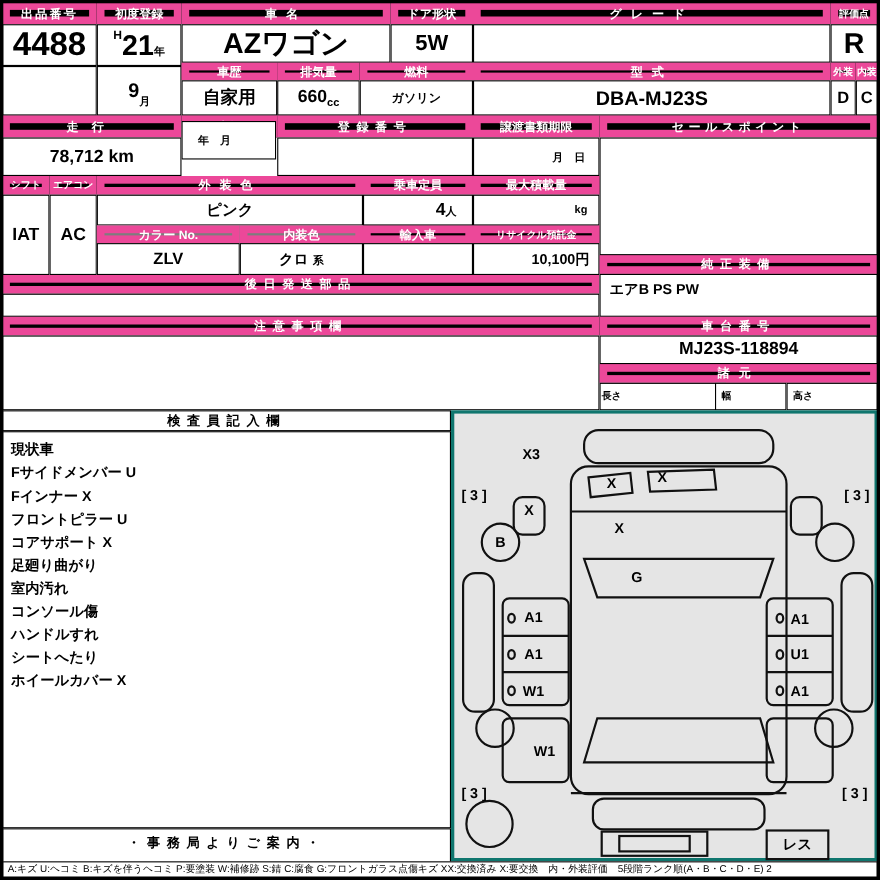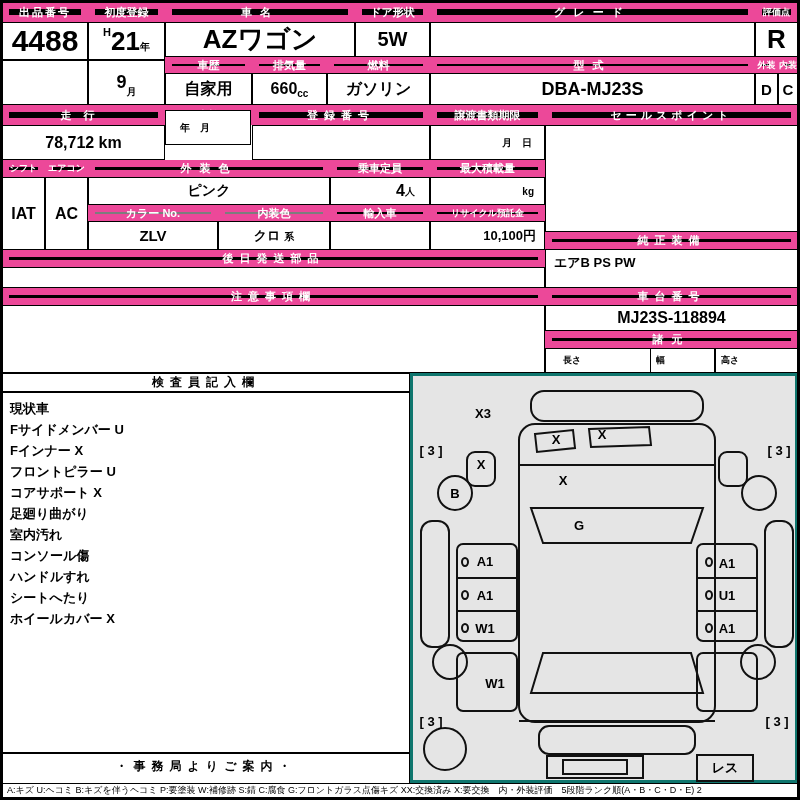--- a/index.html
+++ b/index.html
@@ -10,21 +10,21 @@
   .hdr{position:absolute;background:#000;color:#fff;border:7px solid #ec4899;display:flex;align-items:center;justify-content:center;font-weight:bold;font-size:11px;white-space:nowrap}
   .hdr.gray{background:#7d7d7d}
   .hdr.sm{font-size:9px}
   .hdr.plain{background:#fff;color:#000;font-size:12px;border:1px solid #000}
   .cell{position:absolute;background:#fff;border:1px solid #000;display:flex;align-items:center;justify-content:center;font-weight:bold;white-space:nowrap}
   .cell.left{justify-content:flex-start}
   .cell.right{justify-content:flex-end}
   .cell.top{align-items:flex-start}
   .f30{font-size:30px}.f26{font-size:26px}.f20{font-size:20px}.f18{font-size:18px}
   .f16{font-size:16px}.f15{font-size:15px}.f14{font-size:14px}.f13{font-size:13px}
-  .f12{font-size:16px}.f10{font-size:10px;font-weight:bold}.f9{font-size:9px}
+  .f12{font-size:11px}.f10{font-size:10px;font-weight:bold}.f9{font-size:9px}
   .ls2{letter-spacing:2px}.ls4{letter-spacing:4px}.ls6{letter-spacing:6px}.ls8{letter-spacing:8px}.ls12{letter-spacing:12px}
   .sup{font-size:11px;align-self:flex-start;padding-top:3px}
   .sub{font-size:10px;align-self:flex-end;padding-bottom:5px}
   .insp-area{position:absolute;background:#fff;border:1px solid #000;padding:5px 0 0 7px}
   .insp-line{font-size:13px;font-weight:bold;line-height:21px;white-space:nowrap}
   .diagram{position:absolute;background:#e5e5e5;border:3px solid #0f766e}
   .marks{position:absolute;left:0;top:0;width:100%;height:100%}
   .mark{position:absolute;transform:translate(-50%,-50%);font-weight:bold;font-size:13px;white-space:nowrap}
   .legend{position:absolute;background:#fff;border:1px solid #000;display:flex;align-items:center;font-size:9px;padding-left:4px;white-space:nowrap}
 </style>
@@ -135,21 +135,21 @@
   <div class="hdr ls6" style="left:545px;top:232px;width:253px;height:17px">純正装備</div>
   <div class="cell left top f13" style="left:545px;top:249px;width:253px;height:39px;padding:4px 0 0 8px">エアB PS PW</div>
 
   <div class="hdr ls6" style="left:2px;top:288px;width:543px;height:17px">注意事項欄</div>
   <div class="cell" style="left:2px;top:305px;width:543px;height:68px"></div>
 
   <div class="hdr ls6" style="left:545px;top:288px;width:253px;height:17px">車台番号</div>
   <div class="cell f16" style="left:545px;top:305px;width:253px;height:26px">MJ23S-118894</div>
 
   <div class="hdr ls8" style="left:545px;top:331px;width:253px;height:17px">諸元</div>
-  <div class="cell left f9" style="left:545px;top:348px;width:115px;height:25px;padding-left:17px">長さ</div>
+  <div class="cell left f9" style="left:545px;top:348px;width:115px;height:25px;padding-left:1px">長さ</div>
   <div class="cell left f9" style="left:650px;top:348px;width:65px;height:25px;padding-left:5px">幅</div>
   <div class="cell left f9" style="left:715px;top:348px;width:83px;height:25px;padding-left:5px">高さ</div>
 
   <div class="hdr plain ls6" style="left:2px;top:373px;width:408px;height:19px">検査員記入欄</div>
   <div class="insp-area" style="left:2px;top:392px;width:408px;height:361px">
       <div class="insp-line">現状車</div>
       <div class="insp-line">Fサイドメンバー U</div>
       <div class="insp-line">Fインナー X</div>
       <div class="insp-line">フロントピラー U</div>
       <div class="insp-line">コアサポート X</div>

